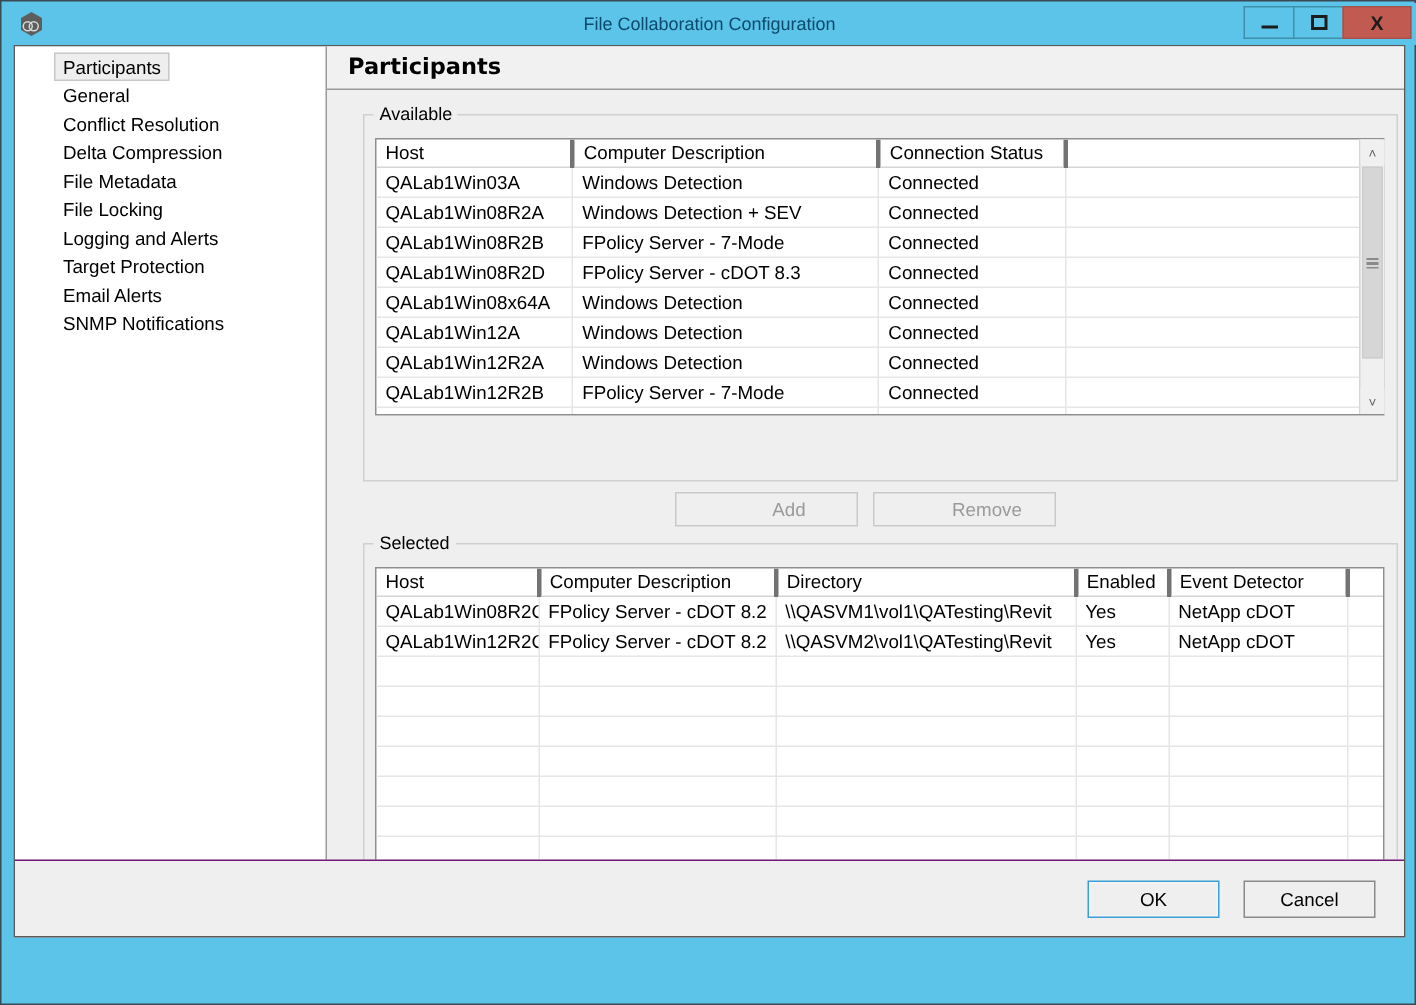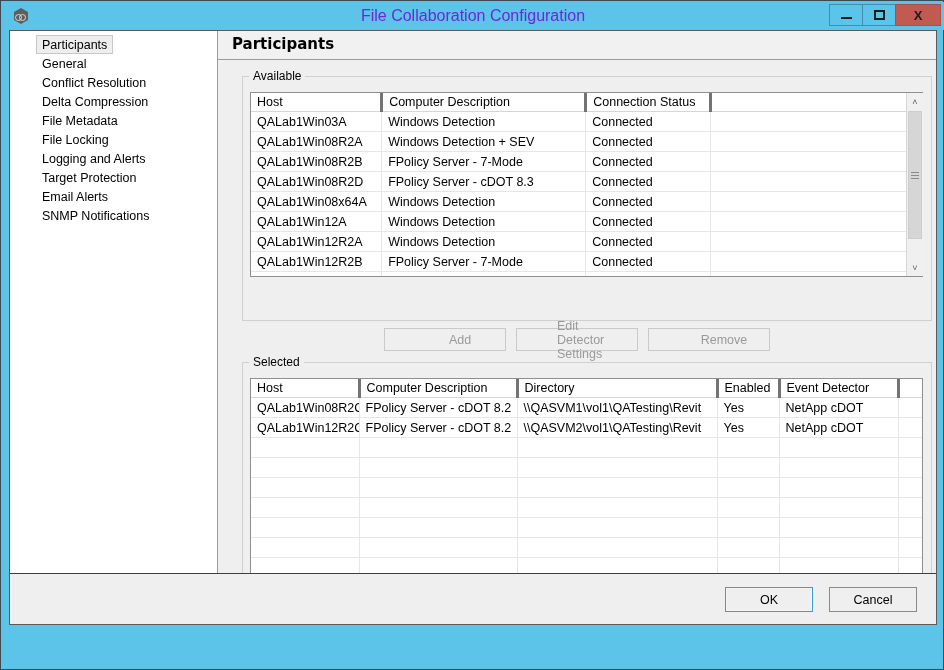--- a/index.html
+++ b/index.html
@@ -57,22 +57,22 @@
   .app-icon .ring1 { left: 2px; }
   .app-icon .ring2 { left: 6px; }
 
   .title-text {
     position: absolute;
     left: 0; top: 0;
     width: 942px;
     height: 28px;
     line-height: 28px;
     text-align: center;
-    font-size: 16px;
-    color: #6d28d9;
+    font-size: 12px;
+    color: #0c4a6e;
   }
 
   .win-buttons {
     position: absolute;
     right: 3px; top: 2px;
     height: 24px;
     display: flex;
   }
   .win-btn {
     width: 33px;
@@ -477,21 +477,20 @@
           <div class="vs-arrow up">˄</div>
           <div class="vs-thumb">
             <span class="vs-grip"></span>
           </div>
           <div class="vs-arrow down">˅</div>
         </div>
       </div>
 
       <div class="mid-buttons">
         <div class="btn disabled" id="btn-add">Add</div>
-        <div class="btn disabled" id="btn-edit-detector">Edit Detector Settings</div>
         <div class="btn disabled" id="btn-remove">Remove</div>
       </div>
 
       <div class="groupbox" id="gb-selected">
         <div class="gb-legend">Selected</div>
 
         <div class="table-wrap" id="tbl-selected-wrap">
           <table class="grid" id="tbl-selected">
             <colgroup>
                 <col class="c0">

